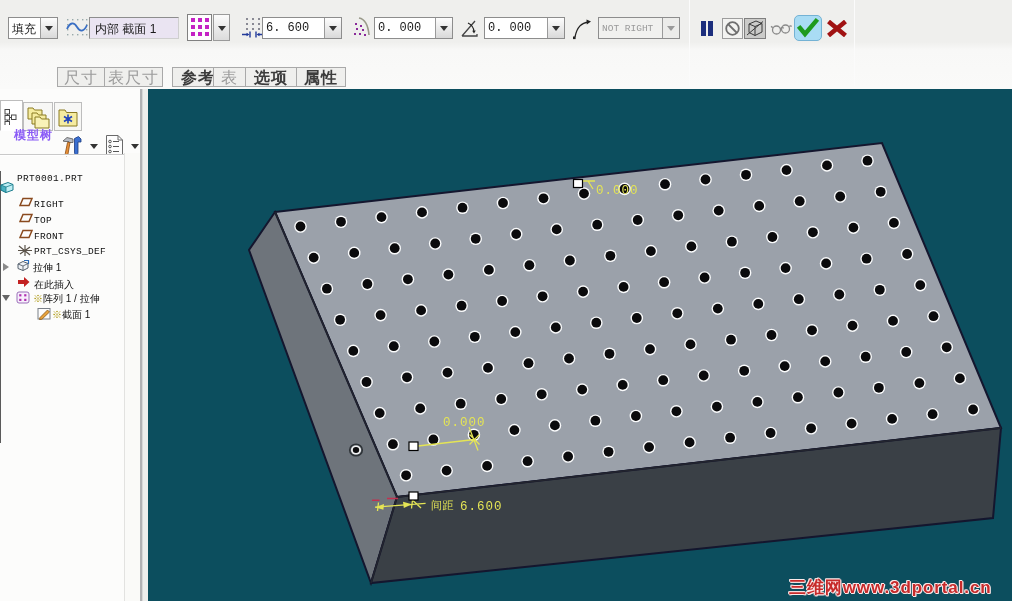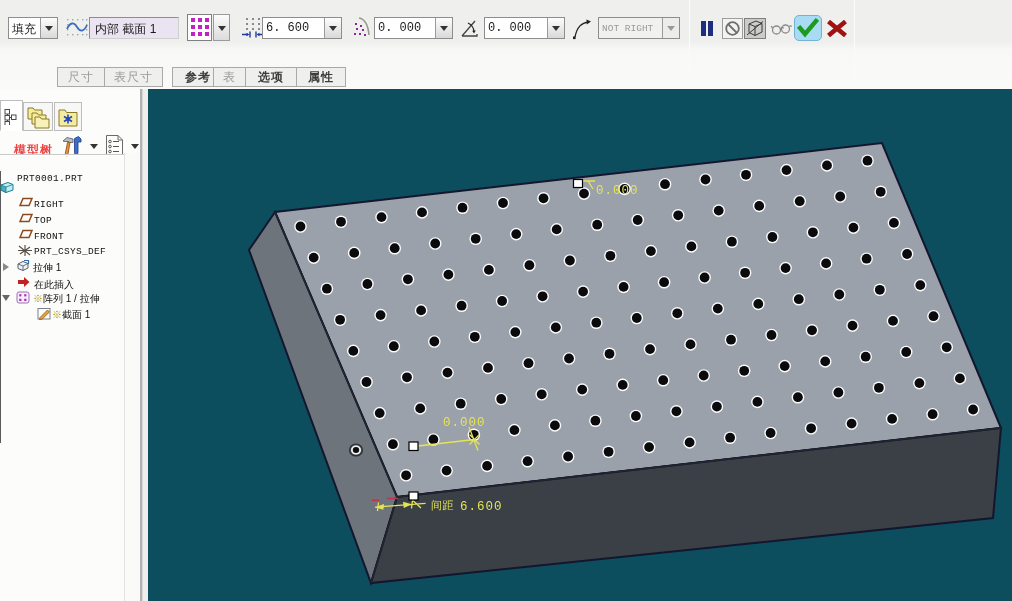--- a/index.html
+++ b/index.html
@@ -5,21 +5,21 @@
 *{margin:0;padding:0;box-sizing:border-box}
 html,body{width:1012px;height:601px;overflow:hidden;font-family:"Liberation Sans",sans-serif;background:#fafaf9}
 .abs{position:absolute}
 #toolbar{position:absolute;left:0;top:0;width:1012px;height:89px;background:linear-gradient(#efefed 0px,#efefed 42px,#f8f8f7 50px,#fafaf9 88px)}
 .combo{position:absolute;height:22px;border:1px solid #8d8d8d;background:#fff;display:flex}
 .combo .val{flex:1;font:12px "Liberation Mono","Liberation Sans",sans-serif;color:#1a1a1a;padding:3px 0 0 3px;white-space:nowrap;overflow:hidden}
 .combo .btn{width:17px;border-left:1px solid #9a9a9a;background:linear-gradient(#fdfdfd,#d9d9d9);position:relative}
 .arr{position:absolute;left:50%;top:50%;transform:translate(-50%,-38%);width:0;height:0;border:4px solid transparent;border-top:5px solid #333;border-bottom:none}
 .arr.gray{border-top-color:#9a9a9a}
 .vsep{position:absolute;top:0;width:1px;height:86px;background:#d2d2d0;border-right:1px solid #fbfbfb}
-.tab2{position:absolute;top:67px;height:20px;border:1px solid #a9a9a9;background:#efefed;font-size:12px;color:#9b9b9b;text-align:center;line-height:19px;letter-spacing:1px}
+.tab2{position:absolute;top:67px;height:20px;border:1px solid #a9a9a9;background:#efefed;font-size:16px;color:#9b9b9b;text-align:center;line-height:19px;letter-spacing:1px}
 .tab2.on{color:#3c3c3c;font-weight:bold}
 #lpanel{position:absolute;left:0;top:89px;width:148px;height:512px;background:#fcfcfb}
 .ltab{position:absolute;border:1px solid #bdbdbd;background:#f7f7f5}
 .tree-row{position:absolute;font:9.5px "Liberation Mono","Liberation Sans",sans-serif;letter-spacing:.3px;color:#111;white-space:nowrap}
 .tree-cjk{font:10px "Liberation Sans",sans-serif;letter-spacing:0}
 #viewport{position:absolute;left:148px;top:89px;width:864px;height:512px;background:#0c4e5e}
 #wm{position:absolute;left:641px;top:487px;font:bold 17px "Liberation Sans",sans-serif;color:#c62b2b;letter-spacing:.9px;white-space:nowrap;
  text-shadow:-1px 0 #fceaea,1px 0 #fceaea,0 -1px #fceaea,0 1px #fceaea,1px 1px #f8d8d8,-1px -1px #f8d8d8}
 </style>
 </head>
@@ -196,21 +196,21 @@
     </svg>
   <div class="ltab" style="left:54px;top:13px;width:28px;height:29px"></div>
   <svg class="abs" style="left:57px;top:16px" width="22" height="24">
       <path d="M2,5 L8,5 L9.5,7.5 L20,7.5 L20,21 L2,21 Z" fill="#f6ecA0" stroke="#8a7a22" stroke-width="1"></path>
 <g stroke="#2244bb" stroke-width="1.6">
         <path d="M11,9.5 L11,18.5 M7,11.5 L15,16.5 M15,11.5 L7,16.5"></path>
       </g>
       <circle cx="11" cy="14" r="1.6" fill="#2244bb"></circle>
     </svg>
 
-  <div class="abs" style="left:14px;top:53px;font:bold 12px 'Liberation Sans';color:#ef4444;letter-spacing:1px">模型树</div>
+  <div class="abs" style="left:14px;top:38px;font:bold 12px 'Liberation Sans';color:#8b5cf6;letter-spacing:1px">模型树</div>
   <svg class="abs" style="left:61px;top:45px" width="22" height="23">
       <path d="M13.5,4.5 L17.5,2.5 L20,5 L20,8 L17,8 L17,18 C17,20 16.2,21 15.2,21 C14.2,21 13.5,20 13.5,18 Z" fill="#3a6fd0" stroke="#1a3a80" stroke-width="0.8"></path>
       <path d="M2,7 L6,3.5 L12,5 L12,8.5 L9,8.5 L8,7.5 L4,7.5 Z" fill="#b8bcc4" stroke="#555" stroke-width="0.8"></path>
       <path d="M6.5,8.5 L9,8.5 L7,20 C6.8,21.3 6,22 5.2,21.8 C4.4,21.6 4,20.6 4.3,19.4 Z" fill="#e8913a" stroke="#8a4a10" stroke-width="0.8"></path>
     </svg>
   <div class="arr" style="left:90px;top:55px;transform:none;border-width:4px;border-top-width:5px"></div>
   <svg class="abs" style="left:105px;top:45px" width="19" height="23">
       <path d="M1.5,1.5 L13,1.5 L17.5,6 L17.5,21.5 L1.5,21.5 Z" fill="#fdfdfd" stroke="#6a6a6a" stroke-width="1"></path>
       <path d="M13,1.5 L13,6 L17.5,6" fill="none" stroke="#6a6a6a" stroke-width="1"></path>
 <g stroke="#555" fill="none">
@@ -580,13 +580,14 @@
     <text x="283" y="420" fill="#e4e455" stroke="none" font-size="11" font-family="'Liberation Sans'" letter-spacing=".5">间距</text>
     <text x="312" y="420.5" fill="#e4e455" stroke="none" font-size="12.5" letter-spacing="1">6.600</text>
     <path d="M224,411.3 L231.5,411.3 M239,409.6 L250,409.6" stroke="#c23050" stroke-width="1.5"></path>
   </g>
   <g id="handles" fill="#ffffff" stroke="#000000" stroke-width="1.2">
     <rect x="425.5" y="90.5" width="9" height="8"></rect>
     <rect x="261" y="353" width="9" height="8.5"></rect>
     <rect x="261" y="403" width="9" height="8"></rect>
   </g>
 </svg>
+<div id="wm">三维网www.3dportal.cn</div>
 </div>
 
 </body></html>

